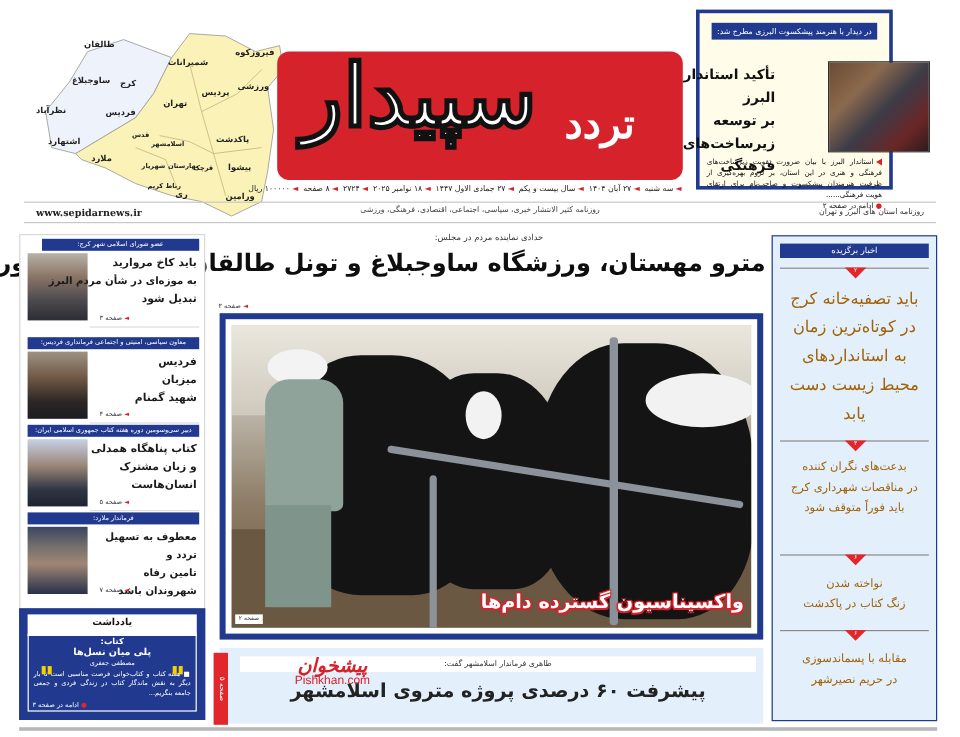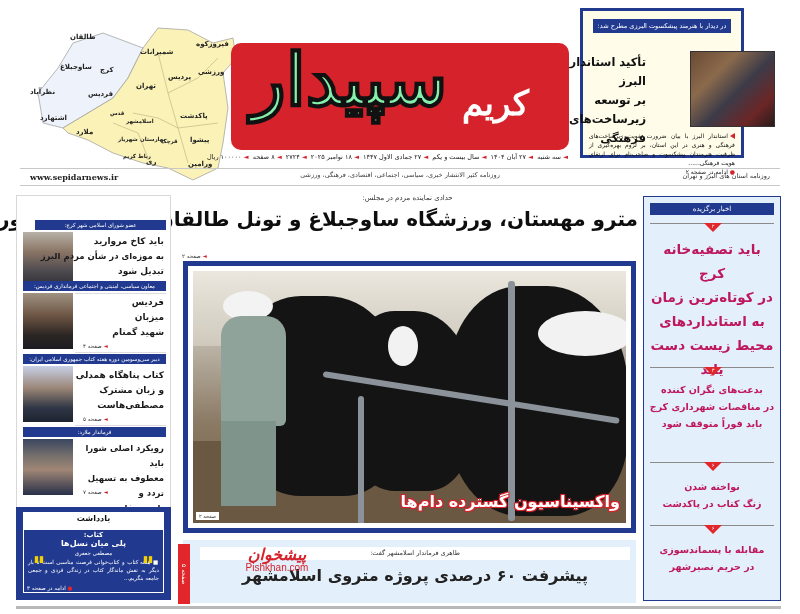--- a/index.html
+++ b/index.html
@@ -6,21 +6,21 @@
   body { width: 800px; height: 614px; background: #ffffff; font-family: "DejaVu Sans", sans-serif; position: relative; overflow: hidden; direction: rtl; }
   .abs { position: absolute; }
 
   
   .map { left: 28px; top: 18px; width: 210px; height: 165px; direction: rtl; }
   .map svg { width: 100%; height: 100%; }
   .map-label { position: absolute; font-size: 7px; font-weight: bold; color: #222; white-space: nowrap; direction: rtl; }
 
   
   .masthead { left: 231px; top: 43px; width: 338px; height: 107px; background: #d6222b; border-radius: 10px; }
-  .logo-main { position: absolute; left: 20px; top: -6px; font-family: "DejaVu Serif", serif; font-size: 72px; font-weight: bold; color: #86efac; -webkit-text-stroke: 2px #111; letter-spacing: -2px; direction: rtl; }
+  .logo-main { position: absolute; left: 20px; top: -6px; font-family: "DejaVu Serif", serif; font-size: 72px; font-weight: bold; color: #ffffff; -webkit-text-stroke: 2px #111; letter-spacing: -2px; direction: rtl; }
   .logo-sub { position: absolute; right: 40px; top: 40px; font-family: "DejaVu Serif", serif; font-size: 34px; font-weight: bold; color: #fff; direction: rtl; }
   .dateline { left: 230px; top: 153px; width: 340px; font-size: 6.5px; color: #222; text-align: right; white-space: nowrap; direction: rtl; }
   .dateline .sep { color: #d6222b; margin: 0 2px; }
   .tagline-row { left: 20px; top: 168px; width: 760px; height: 18px; border-top: 1px solid #c8c8c8; border-bottom: 1px solid #c8c8c8; }
   .tagline { left: 230px; top: 171px; width: 340px; text-align: center; font-size: 6.5px; color: #444; }
   .website { left: 30px; top: 172px; font-family: "DejaVu Serif", serif; font-size: 8px; font-weight: bold; color: #222; direction: ltr; }
   .regional { left: 590px; top: 172px; width: 180px; text-align: right; font-size: 6.5px; color: #333; }
 
   
   .topbox { left: 580px; top: 8px; width: 164px; height: 150px; border: 3px solid #213a8f; background: #fffde9; }
@@ -79,21 +79,21 @@
   .watermark { left: 232px; top: 545px; width: 90px; text-align: center; direction: rtl; }
   .wm-fa { font-family: "DejaVu Serif", serif; font-size: 16px; color: #d6222b; font-style: italic; font-weight: bold; }
   .wm-en { font-family: "Liberation Sans", sans-serif; font-size: 10px; color: #d6222b; direction: ltr; margin-top: -2px; }
 
   
   .rightcol { left: 643px; top: 196px; width: 138px; height: 405px; border: 1px solid #213a8f; background: #e3effa; }
   .rc-header { position: absolute; left: 6px; right: 6px; top: 6px; height: 12px; background: #213a8f; color: #fff; font-size: 7px; text-align: center; line-height: 12px; }
   .rc-divider { position: absolute; left: 6px; right: 6px; height: 1px; background: #8a8a8a; }
   .rc-marker { position: absolute; left: 60px; width: 0; height: 0; border-left: 9px solid transparent; border-right: 9px solid transparent; border-top: 9px solid #e1262c; }
   .rc-marker-num { position: absolute; left: 64px; width: 10px; text-align: center; font-size: 5px; color: #fff; }
-  .rc-story { position: absolute; left: 4px; right: 4px; text-align: center; font-weight: bold; color: #be185d; }
+  .rc-story { position: absolute; left: 4px; right: 4px; text-align: center; font-weight: normal; color: #a16207; }
   .rc-s1 { font-size: 13.5px; line-height: 24px; letter-spacing: -0.4px; }
   .rc-s2 { font-size: 9.5px; line-height: 17px; }
 
   .footline { left: 16px; top: 606px; width: 765px; height: 3px; background: #b8b8b8; }
 </style>
 </head>
 <body>
 
 <div class="abs map">
   <svg viewBox="0 0 210 165">
@@ -120,21 +120,21 @@
   <span class="map-label" style="left:95px;top:135px;font-size:5.5px">رباط کریم</span>
   <span class="map-label" style="left:133px;top:120px;font-size:5.5px">قرچک</span>
   <span class="map-label" style="left:152px;top:94px">پاکدشت</span>
   <span class="map-label" style="left:162px;top:118px">پیشوا</span>
   <span class="map-label" style="left:118px;top:140px">ری</span>
   <span class="map-label" style="left:160px;top:142px">ورامین</span>
 </div>
 
 <div class="abs masthead">
   <span class="logo-main">سپیدار</span>
-  <span class="logo-sub">کریم</span>
+  <span class="logo-sub">تردد</span>
 </div>
 
 <div class="abs dateline">
   <span class="sep">◄</span><span>سه شنبه</span>
   <span class="sep">◄</span><span>۲۷ آبان ۱۴۰۴</span>
   <span class="sep">◄</span><span>سال بیست و یکم</span>
   <span class="sep">◄</span><span>۲۷ جمادی الاول ۱۴۴۷</span>
   <span class="sep">◄</span><span>۱۸ نوامبر ۲۰۲۵</span>
   <span class="sep">◄</span><span>۲۷۲۴</span>
   <span class="sep">◄</span><span>۸ صفحه</span>
@@ -192,21 +192,21 @@
 <div class="abs bottom-tab">صفحه ۵</div>
 <div class="abs bottom-kicker">طاهری فرماندار اسلامشهر گفت:</div>
 <div class="abs bottom-headline">پیشرفت ۶۰ درصدی پروژه متروی اسلامشهر</div>
 <div class="abs watermark">
   <div class="wm-fa">پیشخوان</div>
   <div class="wm-en">Pishkhan.com</div>
 </div>
 
 <div class="abs leftcol">
 
-  <div class="lc-item" style="top:24px;height:78px;padding-left:12px;">
+  <div class="lc-item" style="top:3px;height:78px;padding-left:12px;">
     <div class="lc-kicker">عضو شورای اسلامی شهر کرج:</div>
     <div class="lc-photo" style="background:linear-gradient(180deg,#b8b2a8 0%,#8a7565 35%,#4d4a4f 70%,#2c2c34 100%);"></div>
     <div class="lc-text">
       <div>باید کاخ مروارید</div>
       <div style="white-space:nowrap;font-size:8.5px">به موزه‌ای در شأن مردم البرز</div>
       <div>تبدیل شود</div>
     </div>
     <div class="lc-page" style="top:64px;"><span class="dot">◄ </span><span>صفحه ۳</span></div>
     <div class="lc-rule" style="top:73px;"></div>
   </div>
@@ -222,31 +222,30 @@
     <div class="lc-page" style="top:62px;"><span class="dot">◄ </span><span>صفحه ۴</span></div>
     <div class="lc-rule" style="top:71px;"></div>
   </div>
 
   <div class="lc-item" style="top:158px;height:75px;">
     <div class="lc-kicker">دبیر سی‌وسومین دوره هفته کتاب جمهوری اسلامی ایران:</div>
     <div class="lc-photo" style="background:linear-gradient(180deg,#c7d0e6 0%,#9a8576 40%,#2f3645 75%,#1e2330 100%);"></div>
     <div class="lc-text">
       <div>کتاب پناهگاه همدلی</div>
       <div>و زبان مشترک</div>
-      <div>مصطفی‌هاست</div>
+      <div>انسان‌هاست</div>
     </div>
     <div class="lc-page" style="top:62px;"><span class="dot">◄ </span><span>صفحه ۵</span></div>
     <div class="lc-rule" style="top:71px;"></div>
   </div>
 
   <div class="lc-item" style="top:231px;height:75px;">
     <div class="lc-kicker">فرماندار ملارد:</div>
     <div class="lc-photo" style="background:linear-gradient(180deg,#3a4660 0%,#75706c 30%,#a08675 55%,#28304a 100%);"></div>
     <div class="lc-text" style="font-size:8.5px">
-      <div>رویکرد اصلی شورا باید</div>
       <div>معطوف به تسهیل تردد و</div>
       <div>تامین رفاه شهروندان باشد</div>
     </div>
     <div class="lc-page" style="top:62px;"><span class="dot">◄ </span><span>صفحه ۷</span></div>
   </div>
 </div>
 
 <div class="abs notebox">
   <div class="note-title">یادداشت</div>
   <div class="note-inner">

